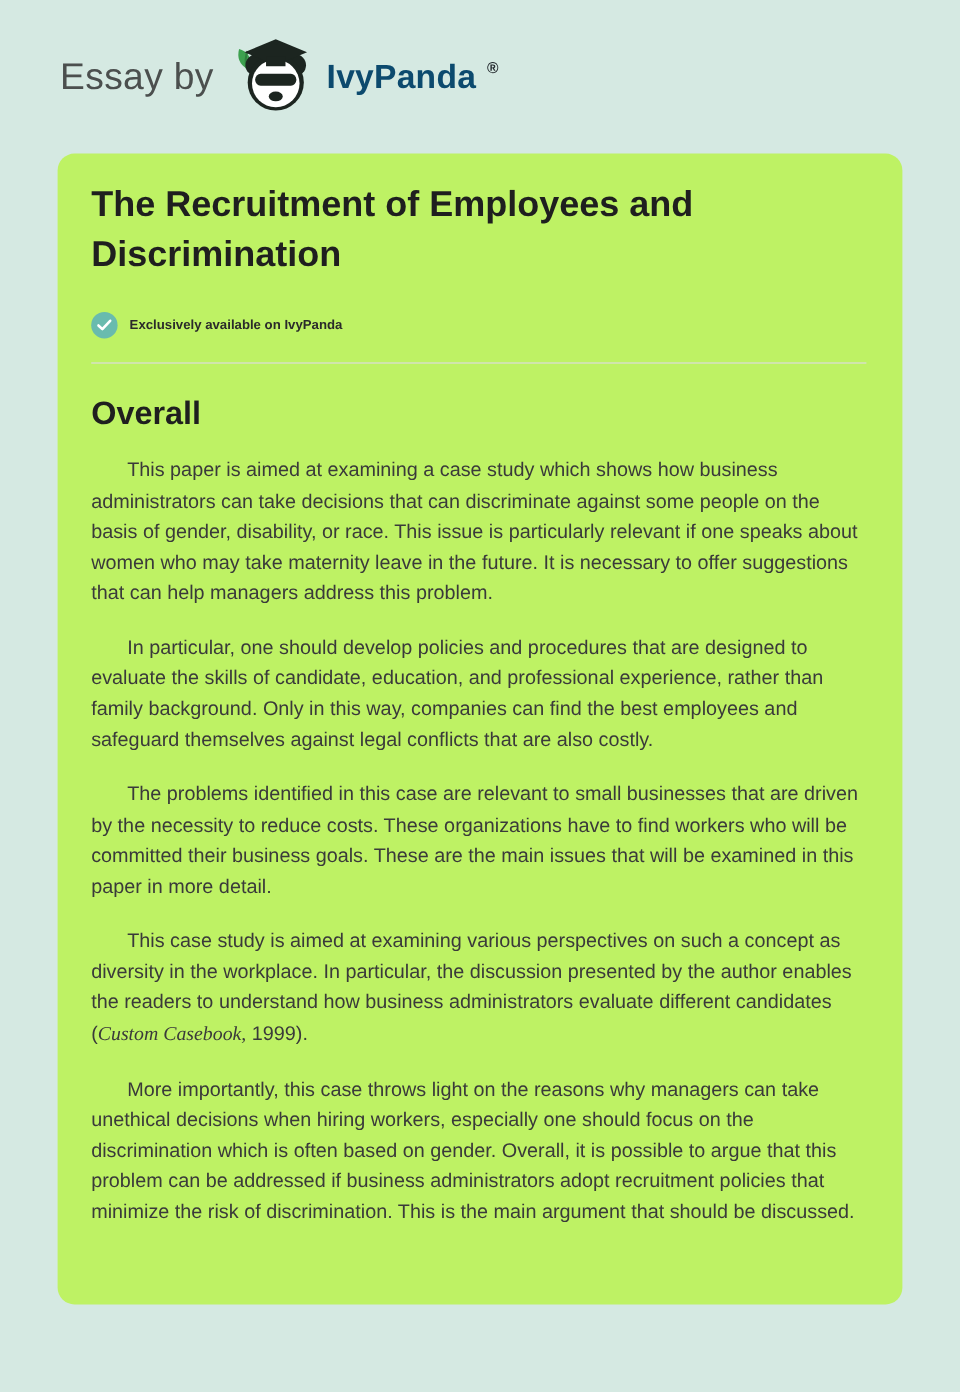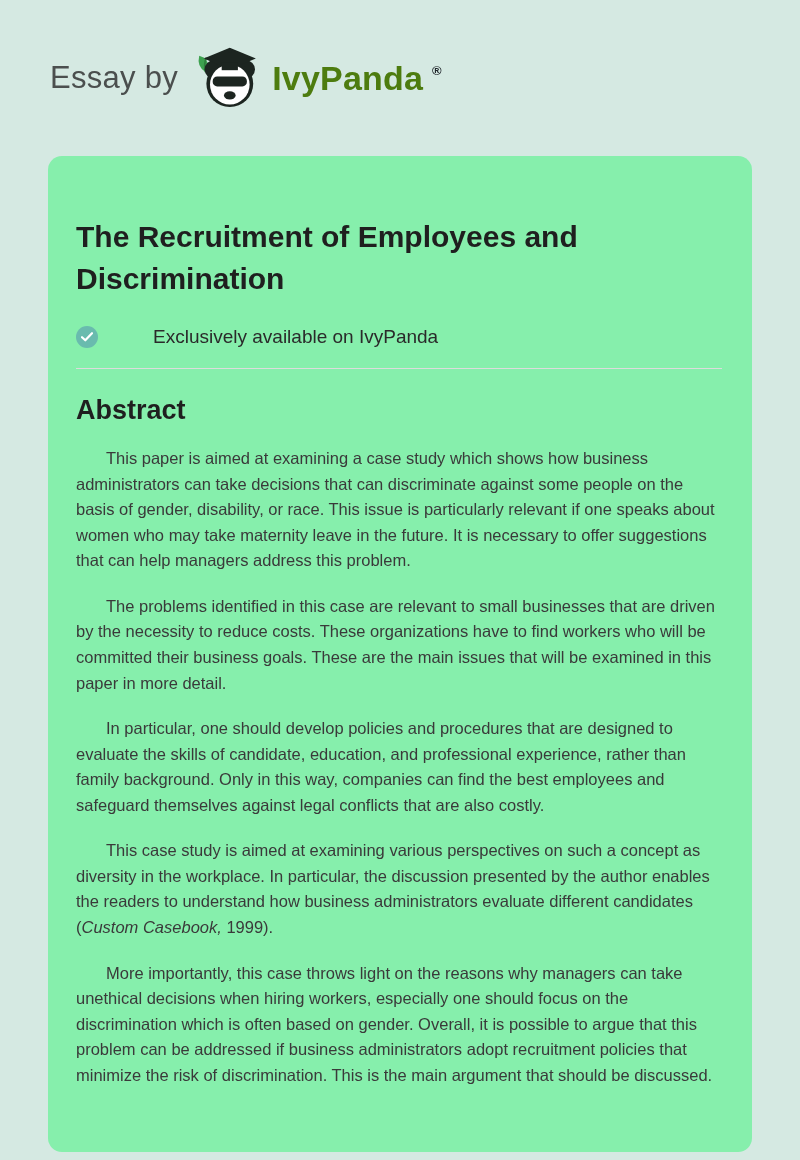--- a/index.html
+++ b/index.html
@@ -12,60 +12,60 @@
     -webkit-font-smoothing: antialiased;
   }
   .page {
     width: 800px;
     min-height: 1160px;
     padding: 0 48px 40px 48px;
   }
 
   
   .site-header {
-    height: 156px;
+    height: 128px;
     display: flex;
     align-items: center;
     padding-left: 2px;
   }
   .essay-by {
     font-size: 31px;
     color: #4b4f4e;
     letter-spacing: 0.3px;
   }
   .logo {
     display: flex;
     align-items: center;
     margin-left: 14px;
     gap: 8px;
     cursor: pointer;
     text-decoration: none;
   }
   .brand {
-    font-size: 34px;
+    font-size: 28px;
     font-weight: 700;
-    color: #4d7c0f;
+    color: #0c4a6e;
     letter-spacing: 0.2px;
   }
   .reg {
     font-size: 13px;
     font-weight: 700;
     color: #20262b;
     vertical-align: super;
     line-height: 1;
     margin-left: 1px;
     position: relative;
     top: -8px;
   }
 
   
   .card {
-    background: #86efac;
+    background: #bef264;
     border-radius: 14px;
-    padding: 60px 30px 64px 28px;
+    padding: 22px 30px 64px 28px;
   }
   .article-title {
     margin: 0 0 26px 0;
     font-size: 30px;
     line-height: 1.4;
     font-weight: 700;
     color: #1f1f1f;
     max-width: 620px;
   }
   .badge-row {
@@ -78,45 +78,44 @@
     width: 22px;
     height: 22px;
     border-radius: 50%;
     background: #69bbae;
     display: flex;
     align-items: center;
     justify-content: center;
     flex: 0 0 auto;
   }
   .badge-label {
-    font-size: 19px;
-    font-weight: 400;
+    font-size: 11px;
+    font-weight: 700;
     color: #2a2a2a;
-    margin-left: 45px;
   }
   .divider {
     border: none;
     border-top: 1px solid #dcdcdc;
     margin: 0 0 14px 0;
   }
   .section-heading {
     font-size: 27px;
     font-weight: 700;
     color: #1f1f1f;
     margin: 26px 0 20px 0;
   }
   .body-para {
     font-size: 16.5px;
     line-height: 1.55;
     color: #3a3a3a;
     margin: 11px 0 20px 0;
     text-indent: 30px;
   }
   .body-para:last-child { margin-bottom: 0; }
-  .italic { font-style: italic; }
+  .italic { font-style: italic; font-family: Liberation Serif, serif; }
 </style>
 </head>
 <body>
 
 <div class="page">
 
   <header class="site-header">
     <span class="essay-by">Essay by</span>
     <a class="logo">
       <span>
@@ -153,25 +152,25 @@
       <span class="check-circle">
         <svg width="12" height="10" viewBox="0 0 12 10" aria-hidden="true">
           <path d="M1 5.2 L4.3 8.3 L11 1.2" fill="none" stroke="#ffffff" stroke-width="2.2" stroke-linecap="round" stroke-linejoin="round"></path>
         </svg>
       </span>
       <span class="badge-label">Exclusively available on IvyPanda</span>
     </div>
 
     <hr class="divider">
 
-    <h2 class="section-heading">Abstract</h2>
+    <h2 class="section-heading">Overall</h2>
 
     <p class="body-para">This paper is aimed at examining a case study which shows how business administrators can take decisions that can discriminate against some people on the basis of gender, disability, or race. This issue is particularly relevant if one speaks about women who may take maternity leave in the future. It is necessary to offer suggestions that can help managers address this problem.</p>
+    <p class="body-para">In particular, one should develop policies and procedures that are designed to evaluate the skills of candidate, education, and professional experience, rather than family background. Only in this way, companies can find the best employees and safeguard themselves against legal conflicts that are also costly.</p>
     <p class="body-para">The problems identified in this case are relevant to small businesses that are driven by the necessity to reduce costs. These organizations have to find workers who will be committed their business goals. These are the main issues that will be examined in this paper in more detail.</p>
-    <p class="body-para">In particular, one should develop policies and procedures that are designed to evaluate the skills of candidate, education, and professional experience, rather than family background. Only in this way, companies can find the best employees and safeguard themselves against legal conflicts that are also costly.</p>
 
 
     <p class="body-para"><span>This case study is aimed at examining various perspectives on such a concept as diversity in the workplace. In particular, the discussion presented by the author enables the readers to understand how business administrators evaluate different candidates (</span><span class="italic">Custom Casebook,</span><span> 1999).</span></p>
 
     <p class="body-para">More importantly, this case throws light on the reasons why managers can take unethical decisions when hiring workers, especially one should focus on the discrimination which is often based on gender. Overall, it is possible to argue that this problem can be addressed if business administrators adopt recruitment policies that minimize the risk of discrimination. This is the main argument that should be discussed.</p>
 
   </main>
 
 </div>
 

